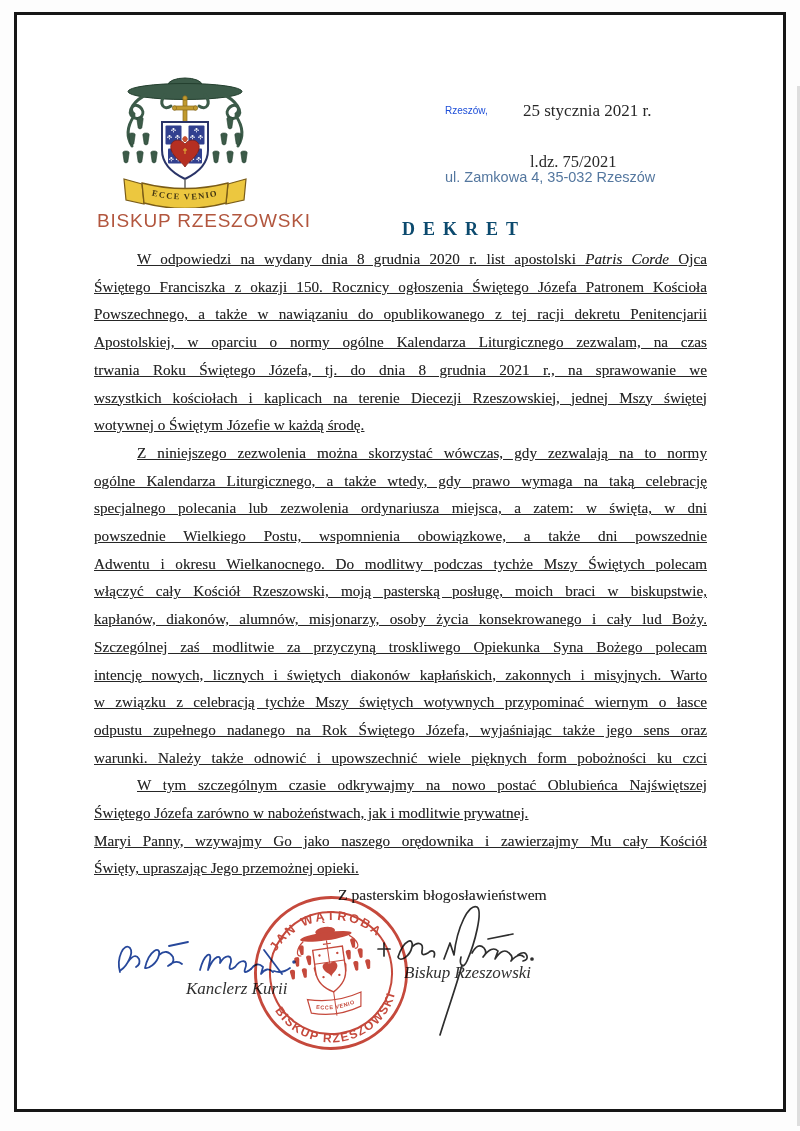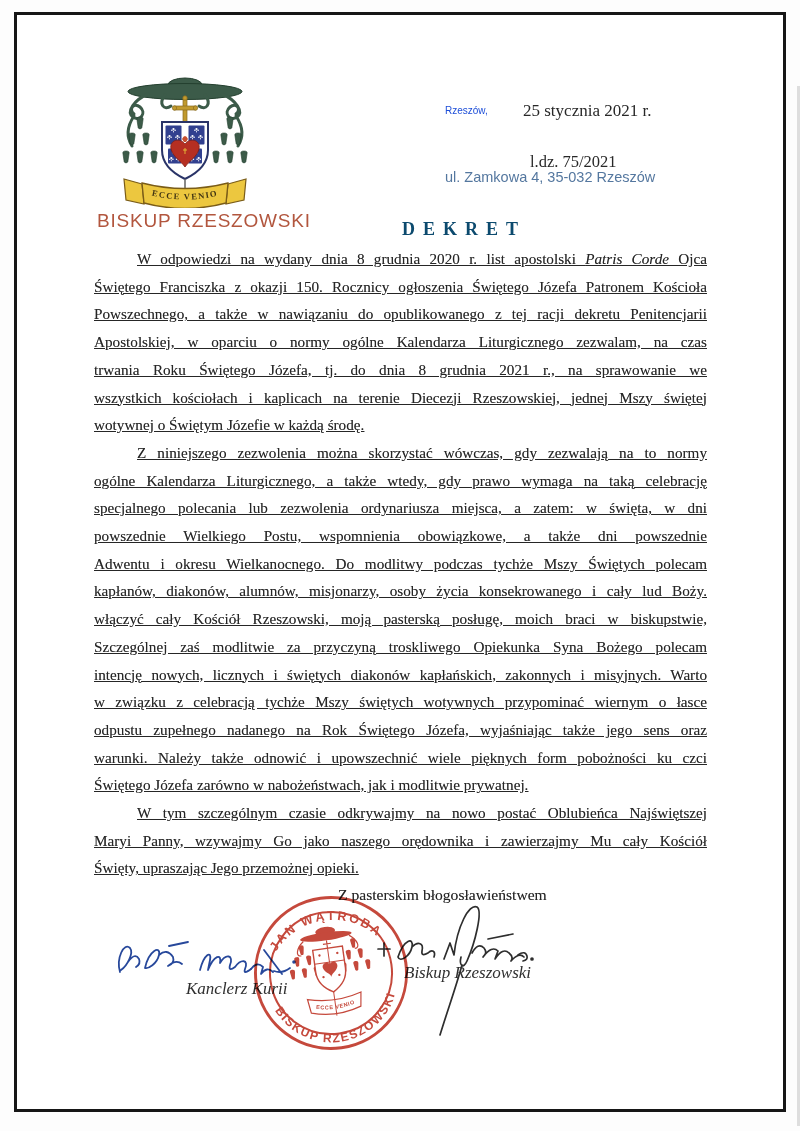--- a/index.html
+++ b/index.html
@@ -165,29 +165,29 @@
       <div class="line">Powszechnego, a także w nawiązaniu do opublikowanego z tej racji dekretu Penitencjarii</div>
       <div class="line">Apostolskiej, w oparciu o normy ogólne Kalendarza Liturgicznego zezwalam, na czas</div>
       <div class="line">trwania Roku Świętego Józefa, tj. do dnia 8 grudnia 2021 r., na sprawowanie we</div>
       <div class="line">wszystkich kościołach i kaplicach na terenie Diecezji Rzeszowskiej, jednej Mszy świętej</div>
       <div class="line last">wotywnej o Świętym Józefie w każdą środę.</div>
       <div class="line first">Z niniejszego zezwolenia można skorzystać wówczas, gdy zezwalają na to normy</div>
       <div class="line">ogólne Kalendarza Liturgicznego, a także wtedy, gdy prawo wymaga na taką celebrację</div>
       <div class="line">specjalnego polecania lub zezwolenia ordynariusza miejsca, a zatem: w święta, w dni</div>
       <div class="line">powszednie Wielkiego Postu, wspomnienia obowiązkowe, a także dni powszednie</div>
       <div class="line">Adwentu i okresu Wielkanocnego. Do modlitwy podczas tychże Mszy Świętych polecam</div>
+      <div class="line">włączyć cały Kościół Rzeszowski, moją pasterską posługę, moich braci w biskupstwie,</div>
       <div class="line">kapłanów, diakonów, alumnów, misjonarzy, osoby życia konsekrowanego i cały lud Boży.</div>
-      <div class="line">włączyć cały Kościół Rzeszowski, moją pasterską posługę, moich braci w biskupstwie,</div>
       <div class="line">Szczególnej zaś modlitwie za przyczyną troskliwego Opiekunka Syna Bożego polecam</div>
       <div class="line">intencję nowych, licznych i świętych diakonów kapłańskich, zakonnych i misyjnych. Warto</div>
       <div class="line">w związku z celebracją tychże Mszy świętych wotywnych przypominać wiernym o łasce</div>
       <div class="line">odpustu zupełnego nadanego na Rok Świętego Józefa, wyjaśniając także jego sens oraz</div>
       <div class="line">warunki. Należy także odnowić i upowszechnić wiele pięknych form pobożności ku czci</div>
+      <div class="line first">W tym szczególnym czasie odkrywajmy na nowo postać Oblubieńca Najświętszej</div>
       <div class="line last">Świętego Józefa zarówno w nabożeństwach, jak i modlitwie prywatnej.</div>
-      <div class="line first">W tym szczególnym czasie odkrywajmy na nowo postać Oblubieńca Najświętszej</div>
       <div class="line">Maryi Panny, wzywajmy Go jako naszego orędownika i zawierzajmy Mu cały Kościół</div>
       <div class="line last">Święty, upraszając Jego przemożnej opieki.</div>
     </div>
 
   <div class="signoff">Z pasterskim błogosławieństwem</div>
 
   <svg class="sig-blue" viewBox="0 0 190 64" aria-hidden="true">
     <g stroke="#27489b" stroke-width="1.8" fill="none" stroke-linecap="round" stroke-linejoin="round">
       <path d="M8,44 C4,30 12,14 18,20 C22,25 15,38 9,42 M16,34 Q23,24 27,31 Q29,36 24,39"></path>
       <path d="M33,40 C37,22 49,17 47,27 C45,36 36,41 33,40 M47,27 Q55,20 61,29 Q63,35 56,38 Q64,31 70,36"></path>

